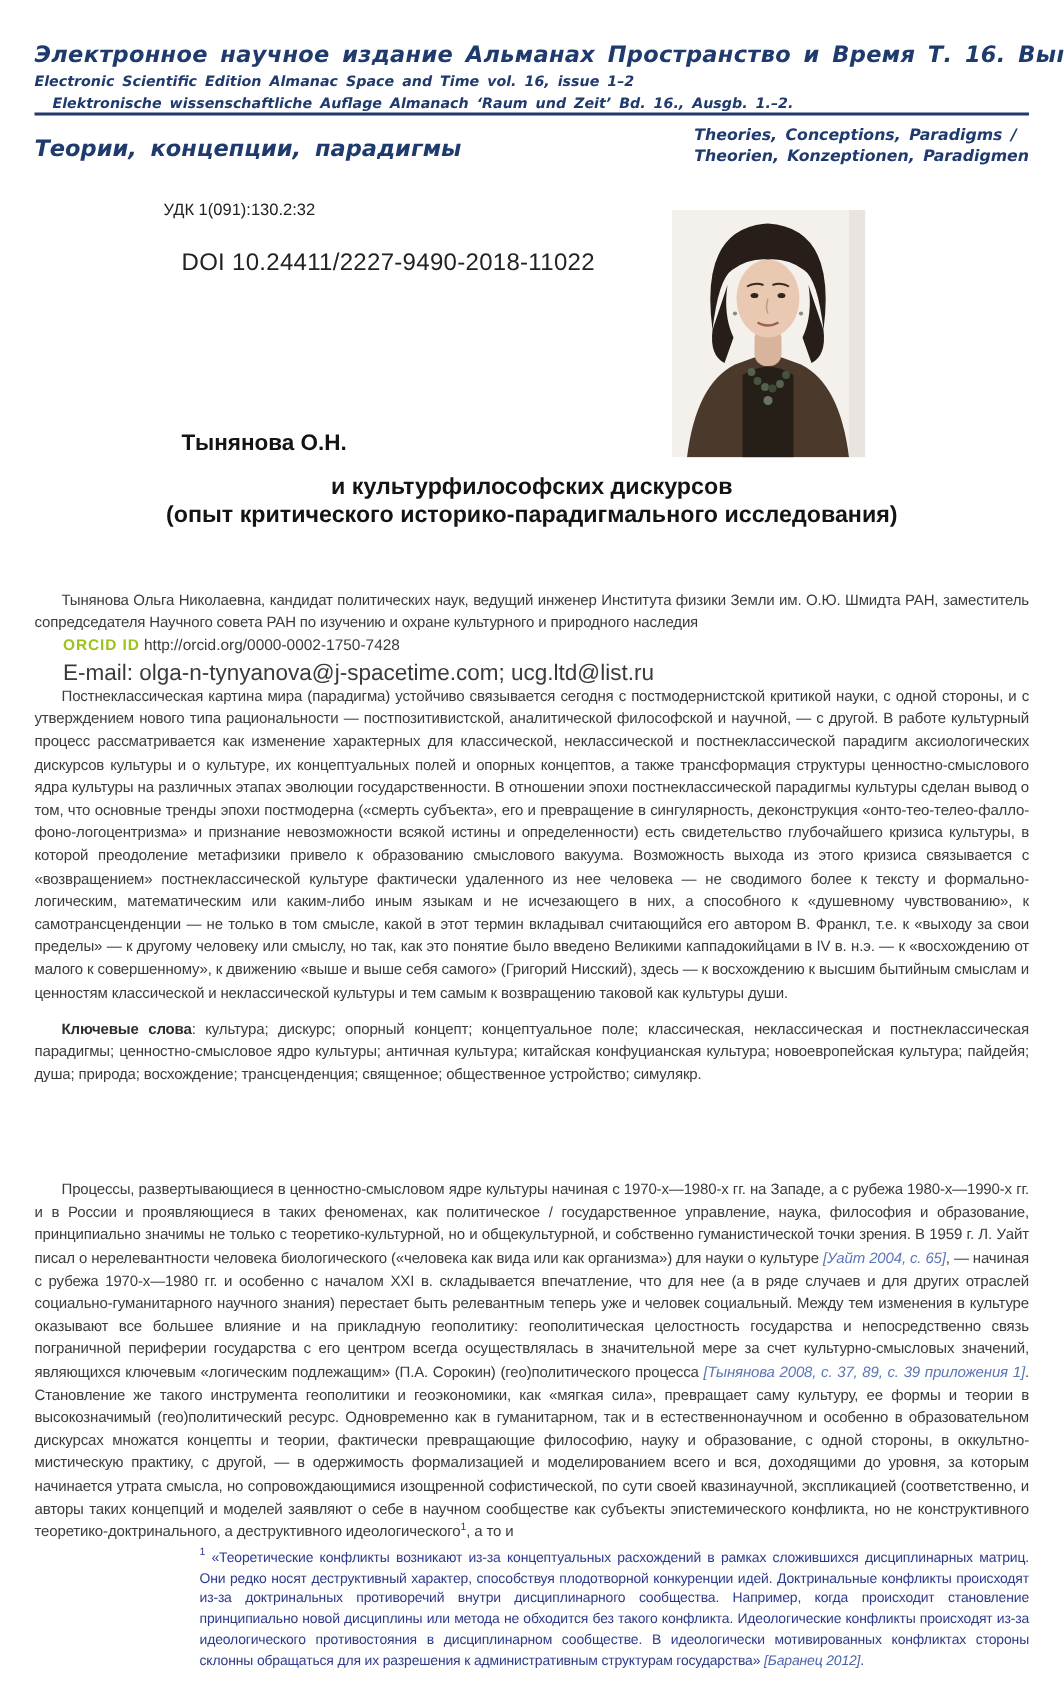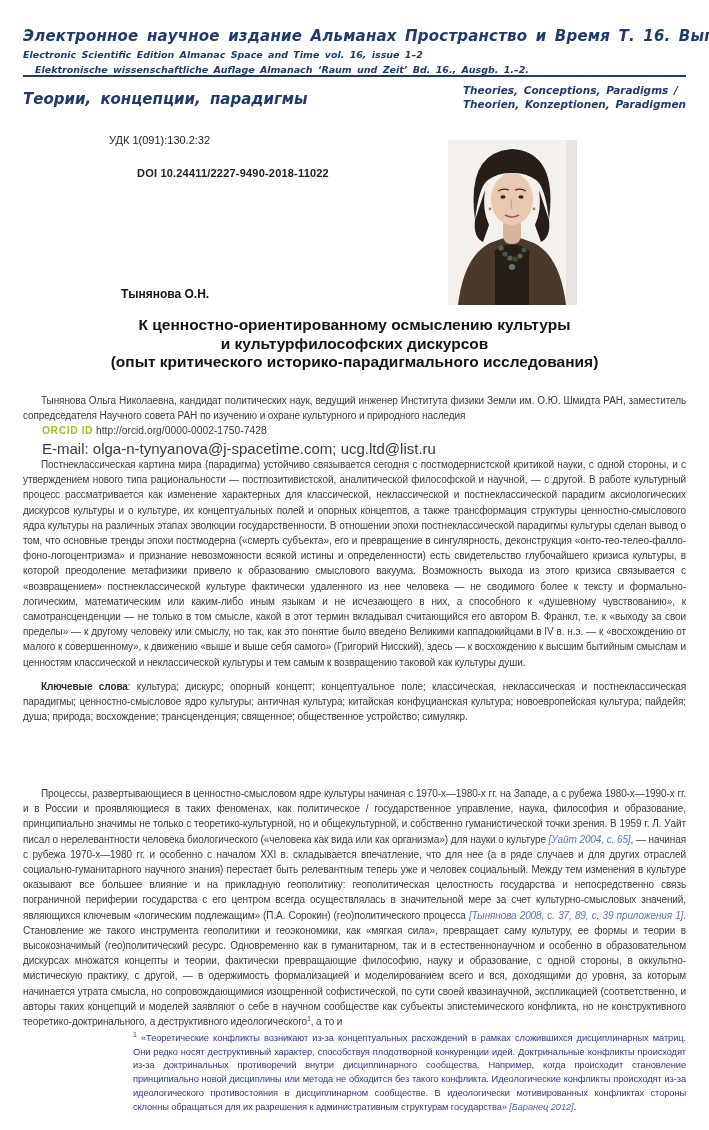--- a/index.html
+++ b/index.html
@@ -12,25 +12,25 @@
   
   .hand { font-family:"DejaVu Sans",sans-serif; font-style:italic; color:#1f3a6d; }
   .hdr-ru { position:absolute; left:23px; top:27px; font-size:15px; font-weight:600; word-spacing:3px; letter-spacing:.2px; white-space:nowrap; }
   .hdr-en { position:absolute; left:23px; top:49px; font-size:9.5px; font-weight:600; word-spacing:2px; white-space:nowrap; }
   .hdr-de { position:absolute; left:23px; top:64px; font-size:9.5px; font-weight:600; word-spacing:2px; white-space:nowrap;margin-left:12px; }
   .rule   { position:absolute; left:23px; right:23px; top:75px; height:2px; background:#1f3a6d; }
   .sec-ru { position:absolute; left:23px; top:90px; font-size:15px; font-weight:600; word-spacing:4px; }
   .sec-right { position:absolute; right:23px; top:83px; font-size:10.5px; font-weight:600; line-height:14px; text-align:left; word-spacing:2px; }
   
   .udc { position:absolute; left:109px; top:134px; font-size:11px; color:#222; }
-  .doi { position:absolute; left:121px; top:167px; font-size:11px; font-weight:bold; color:#222; letter-spacing:.2px;margin-left:16px; }
+  .doi { position:absolute; left:121px; top:167px; font-size:16px; font-weight:normal; color:#222; letter-spacing:.2px; }
   
   .photo { position:absolute; left:448px; top:140px; width:129px; height:165px; overflow:hidden; }
   
-  .author-name { position:absolute; left:121px; top:287px; font-size:12px; font-weight:bold; color:#141414; }
+  .author-name { position:absolute; left:121px; top:287px; font-size:15px; font-weight:bold; color:#141414; }
   .title { position:absolute; left:23px; width:663px; top:316px; text-align:center; font-size:15.5px; font-weight:bold; color:#141414; line-height:18.5px; }
   
   .para { font-size:10px; line-height:15.2px; text-align:justify; letter-spacing:-0.1px; }
   .bio { position:absolute; left:23px; width:663px; top:393px; text-indent:18px; }
   .orcid-line { position:absolute; left:42px; top:425px; font-size:10.3px; color:#3b3b3b; }
   .orcid-label { color:#9cc31c; font-weight:bold; letter-spacing:.6px; }
   .email-line { position:absolute; left:42px; top:440px; font-size:15px; color:#3b3b3b; }
   .abstract { position:absolute; left:23px; width:663px; top:457px; text-indent:18px; }
   .keywords { position:absolute; left:23px; width:663px; top:679px; text-indent:18px; }
   .kw-label { font-weight:bold; color:#2e2e2e; }
@@ -96,21 +96,20 @@
       <circle cx="62" cy="118" r="2.6" fill="#54624e"></circle>
       <circle cx="67" cy="119" r="2.6" fill="#3d4a38"></circle>
       <circle cx="72" cy="116" r="2.6" fill="#54624e"></circle>
       <circle cx="76" cy="110" r="2.6" fill="#46543f"></circle>
       <circle cx="64" cy="127" r="3" fill="#6b746b"></circle>
     </svg>
   </figure>
 
   <div class="author-name">Тынянова О.Н.</div>
   <h1 class="title">
-    <div>К ценностно-ориентированному осмыслению культуры</div>
     <div>и культурфилософских дискурсов</div>
     <div>(опыт критического историко-парадигмального исследования)</div>
   </h1>
 
   <p class="bio para">Тынянова Ольга Николаевна, кандидат политических наук, ведущий инженер Института физики Земли им. О.Ю. Шмидта РАН, заместитель сопредседателя Научного совета РАН по изучению и охране культурного и природного наследия</p>
   <div class="orcid-line">
     <span class="orcid-label">ORCID ID</span>
     <span>http://orcid.org/0000-0002-1750-7428</span>
   </div>
   <div class="email-line">E-mail: olga-n-tynyanova@j-spacetime.com; ucg.ltd@list.ru</div>

